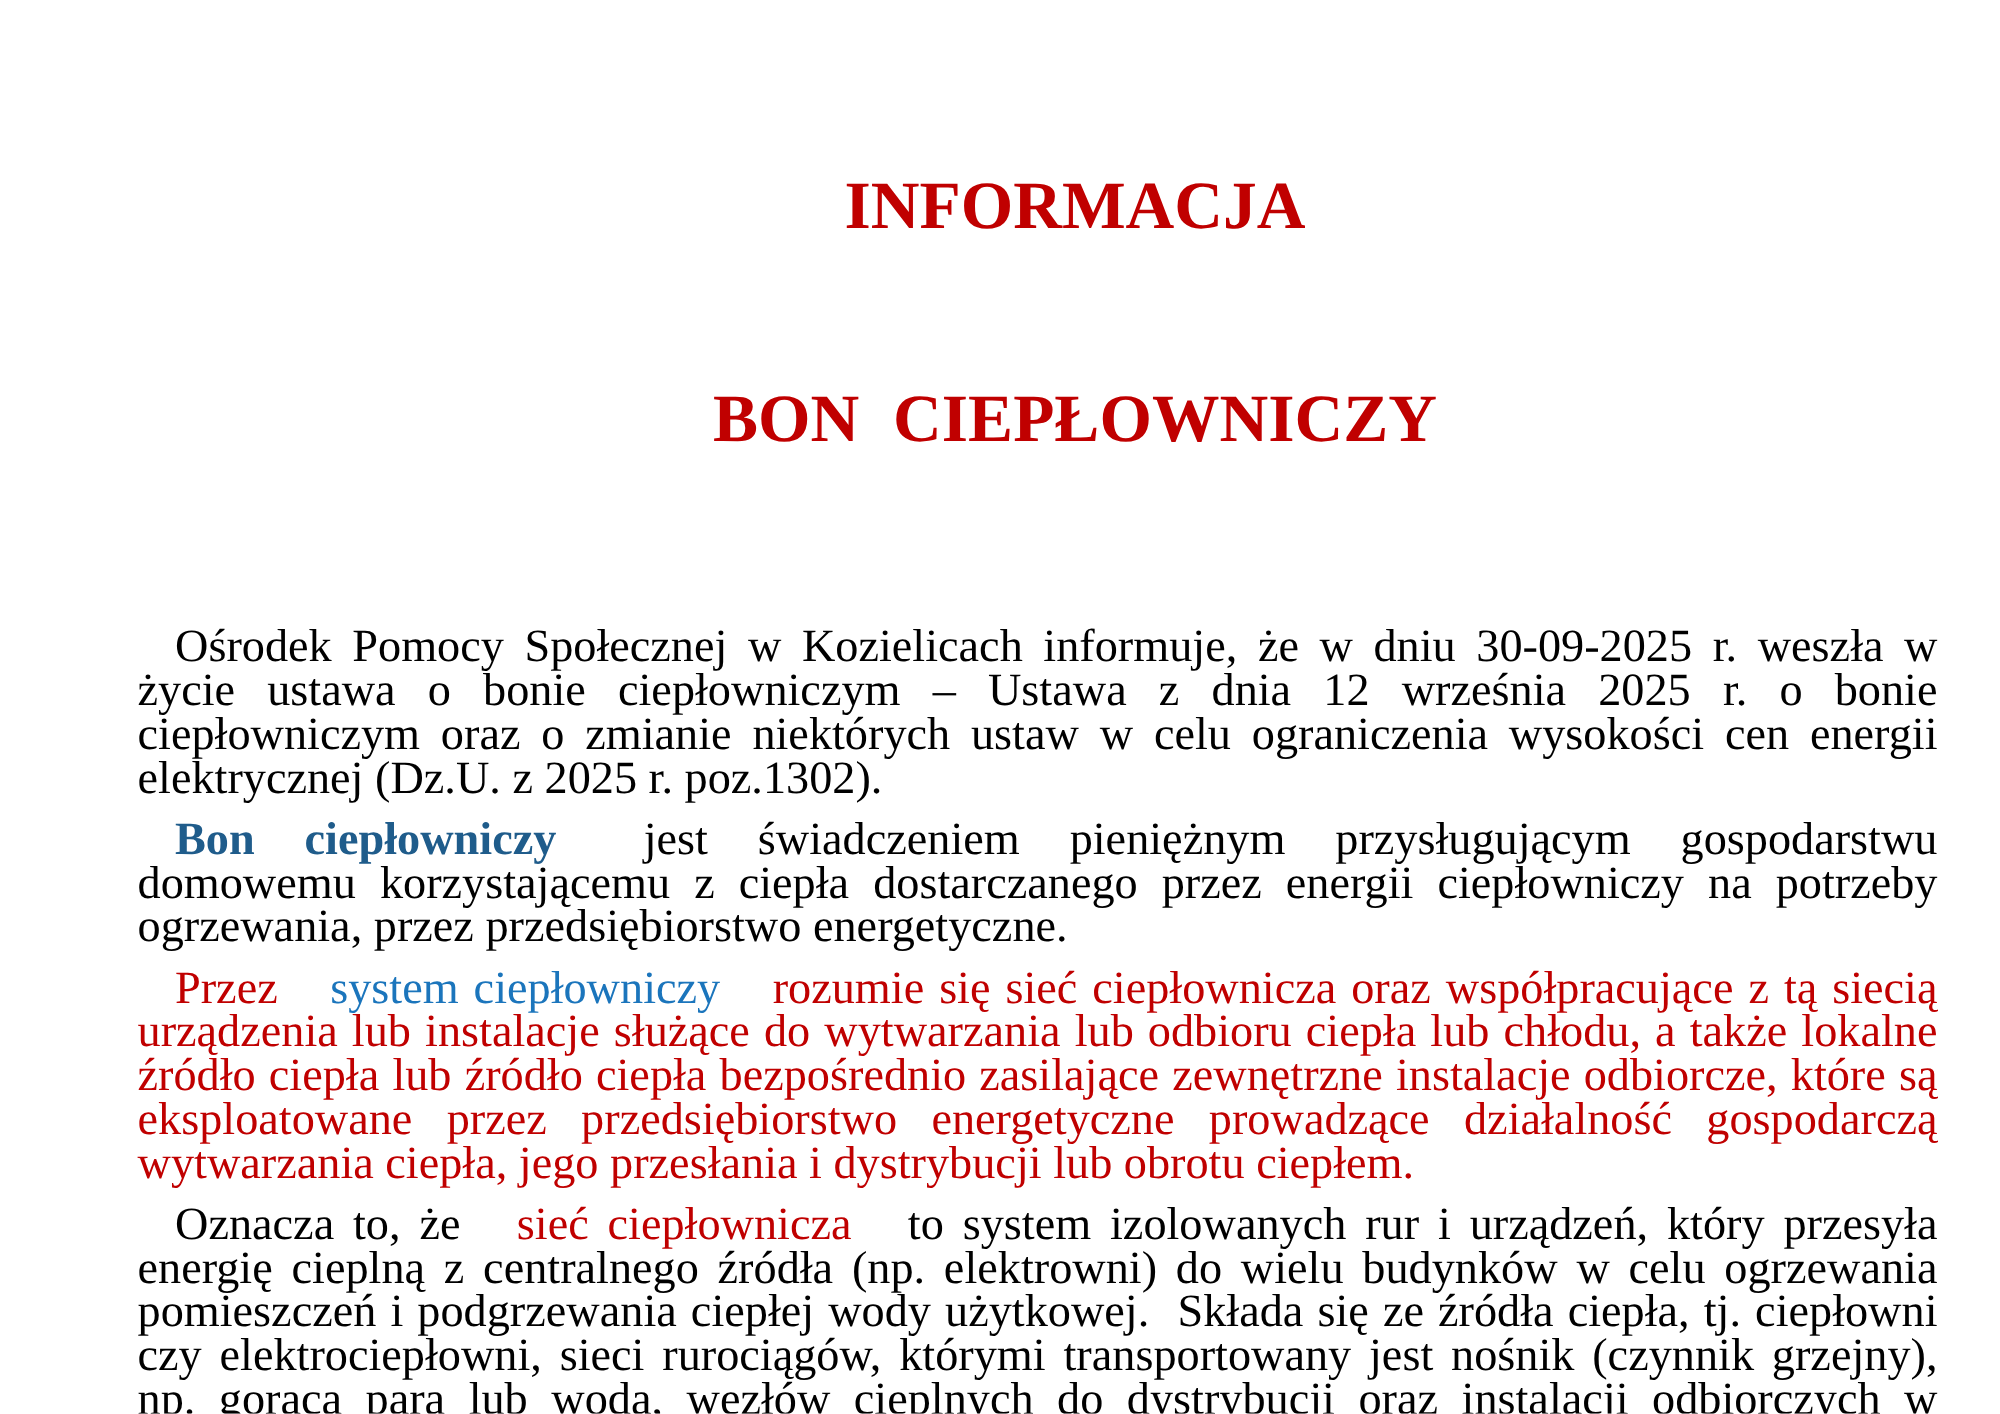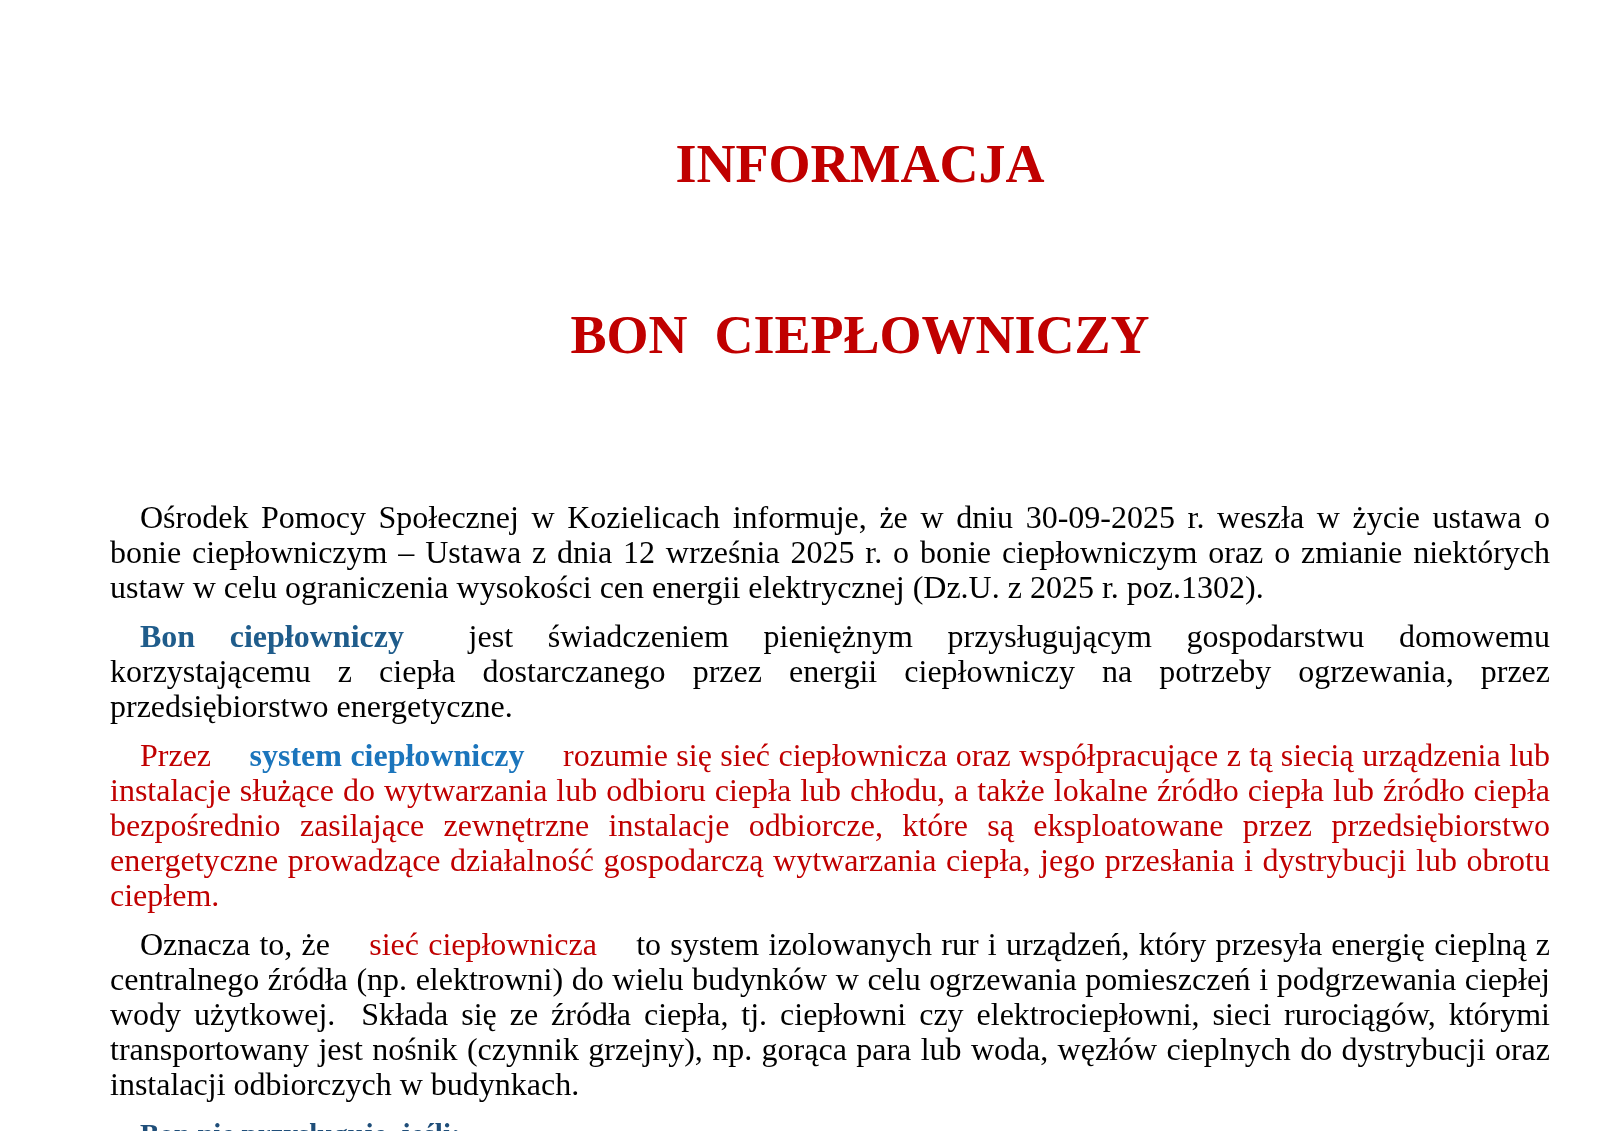--- a/index.html
+++ b/index.html
@@ -22,28 +22,28 @@
   .title{
     text-align:center;
     color:var(--red);
     font-weight:bold;
     font-size:54px;
     line-height:57px;
     margin-bottom:22px;
     white-space:pre-wrap;
   }
   .para{
-    font-size:32px;
+    font-size:37px;
     line-height:35px;
     text-align:justify;
     margin:0 0 14px 0;
   }
   .para.red{color:var(--red);}
   .term-dark{color:var(--blue-dark);font-weight:bold;}
-  .term-bright{color:var(--blue-bright);font-weight:bold;}
+  .term-bright{color:var(--blue-bright);font-weight:normal;}
   .term-red{color:var(--red);font-weight:normal;}
   .section-heading{
     margin:6px 0 2px 0;
     font-size:29px;
     line-height:36px;
   }
   .section-heading span{
     color:var(--blue-heading);
     font-weight:bold;
     text-decoration:underline;

